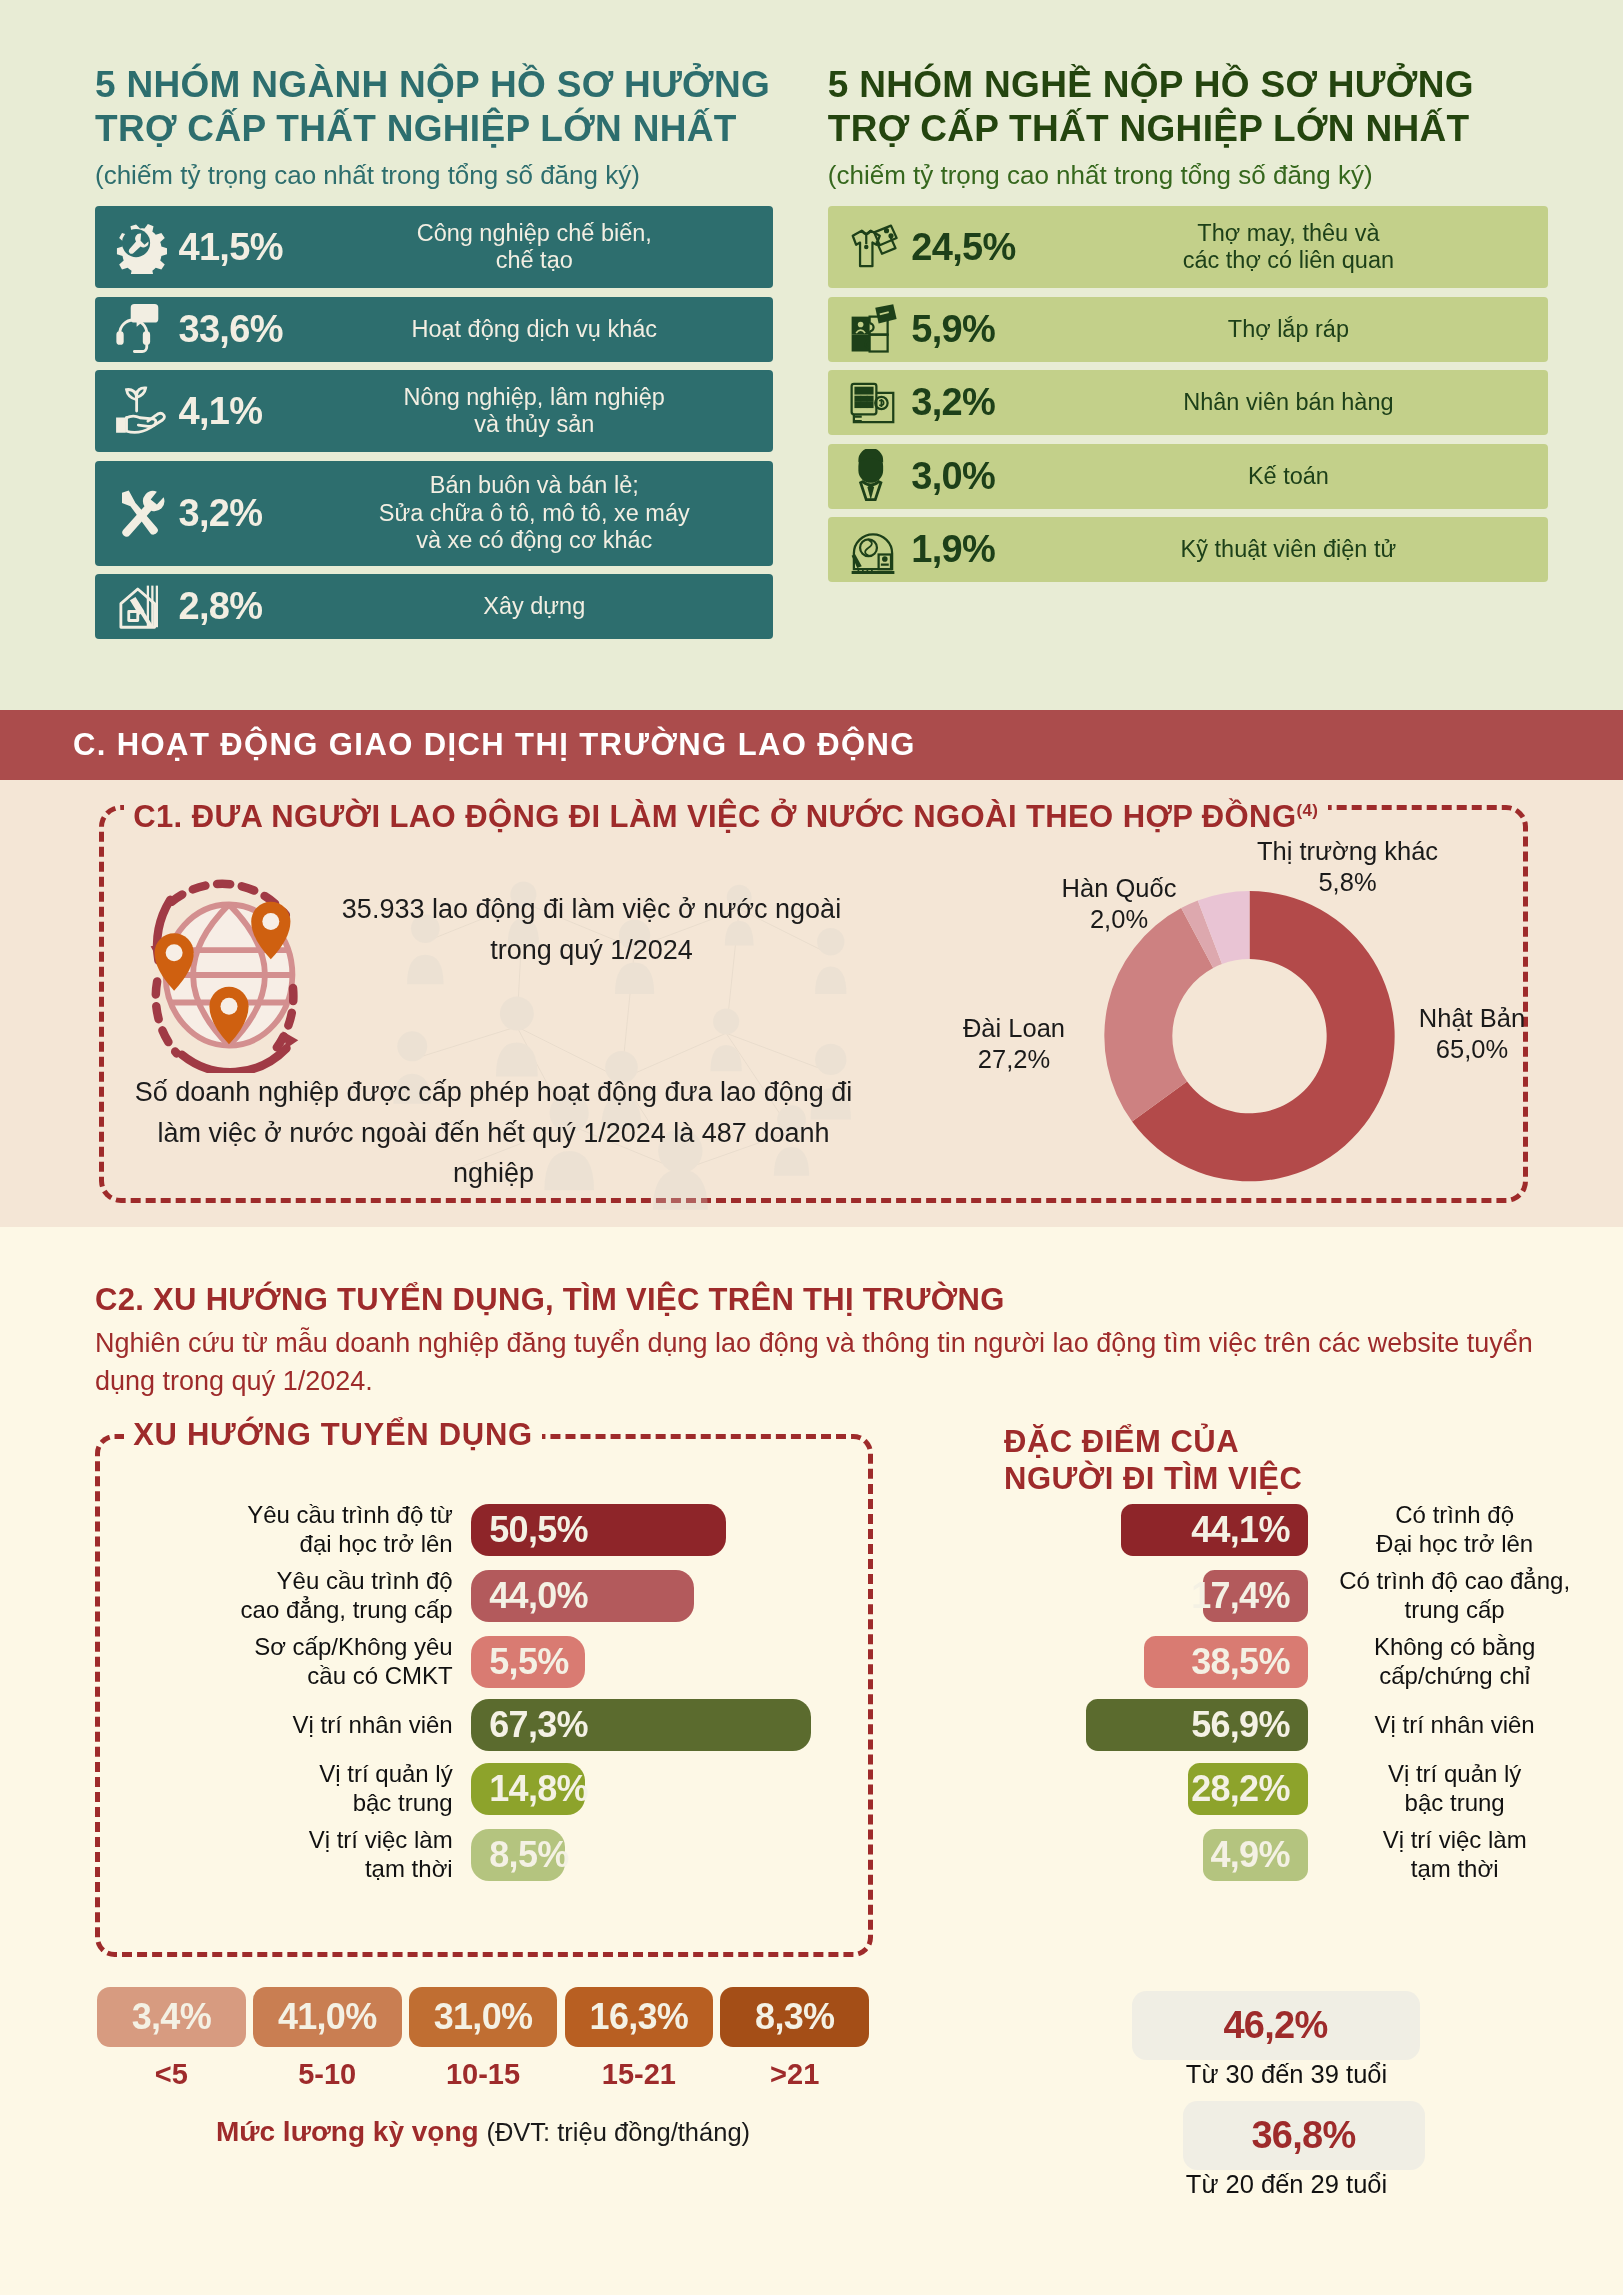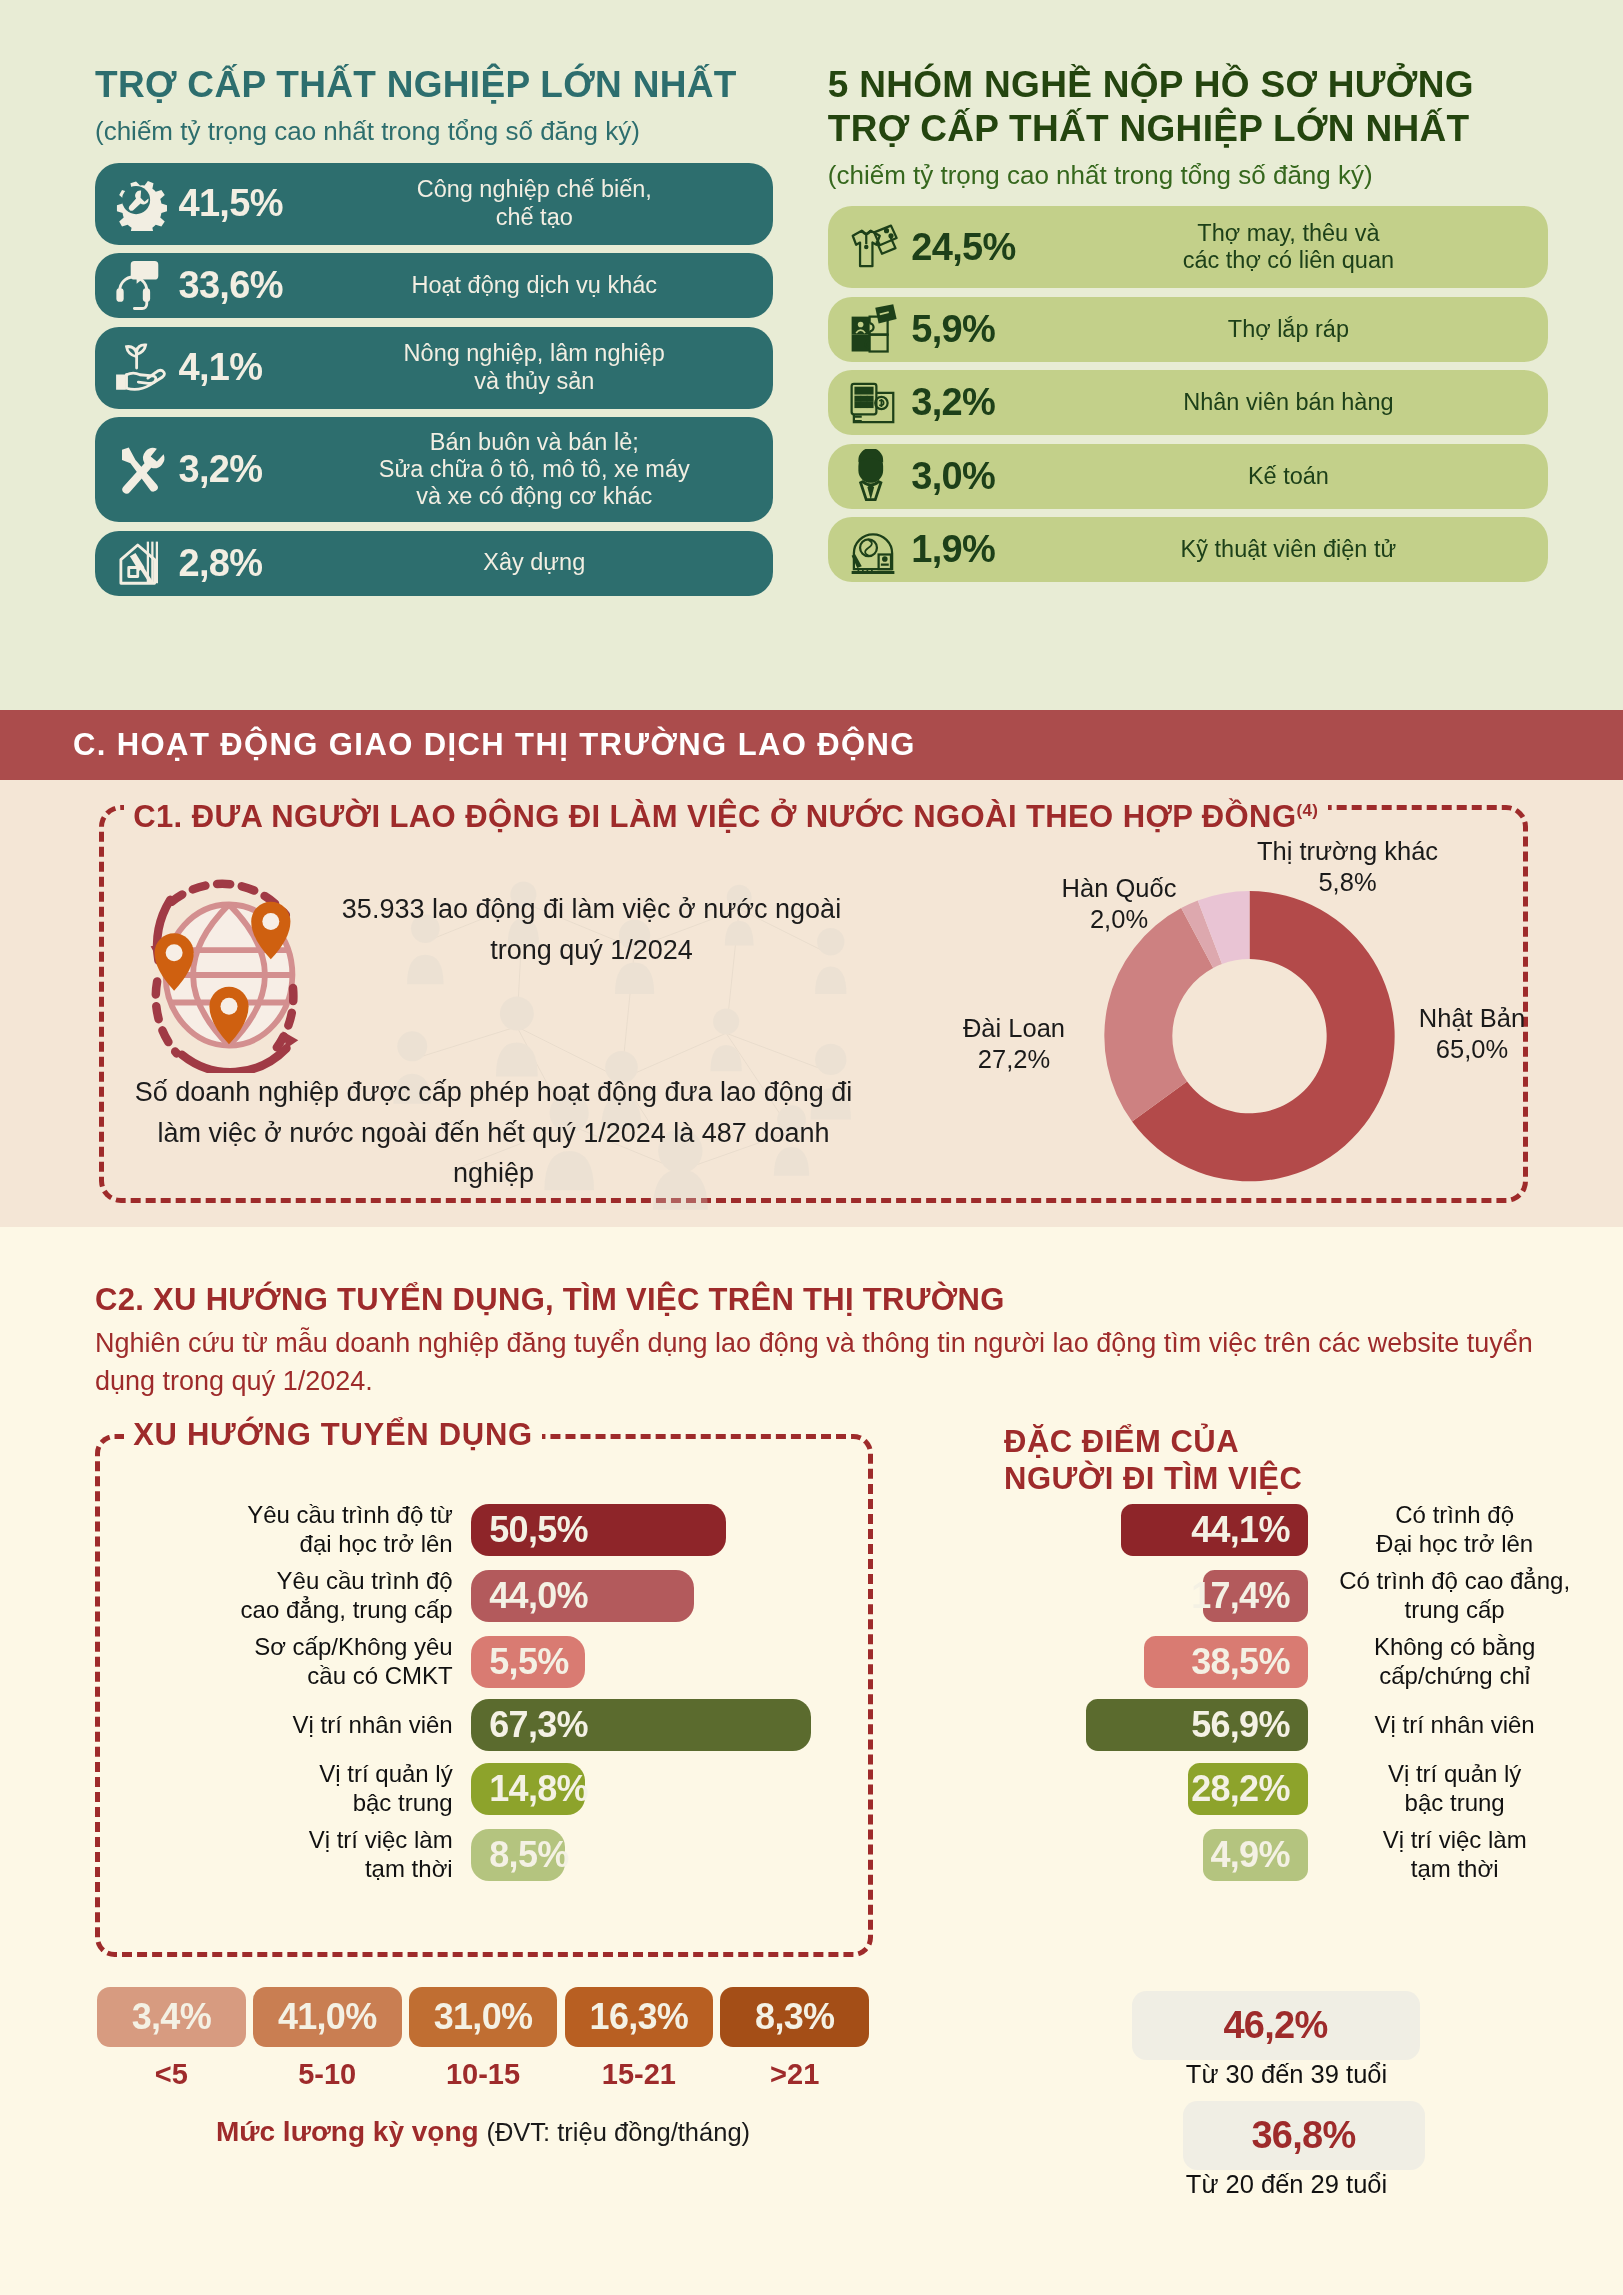--- a/index.html
+++ b/index.html
@@ -27,21 +27,21 @@
   .hdr-green {
     font-size: 37px; font-weight: 800; color:#24450f; line-height:1.18;
     letter-spacing: 0.3px; text-transform: uppercase;
   }
   .sub-teal { font-size: 26px; color:#2d6e6e; margin-top: 9.2px; }
   .sub-green { font-size: 26px; color:#35671d; margin-top: 9.2px; }
 
   .bars { margin-top: 15.7px; display:flex; flex-direction:column; gap:8.5px; }
 
   .bar {
-    border-radius: 24px;
+    border-radius: 4px;
     display:flex; align-items:center;
     padding: 0 6.5px;
     position:relative;
   }
   .bar.teal { background:#2d6e6e; color:#f2eee2; }
   .bar.green { background:#c3d08a; color:#1d4019; }
 
   .bar .ico {
     width: 77px; min-width:77px; height: 63px;
     display:flex; align-items:center; justify-content:center;
@@ -182,20 +182,21 @@
 </style>
 </head>
 <body>
 
 <div class="page">
 
   <div class="top-band">
 
     <div class="col">
       <div class="hdr-teal">
+        <div>5 NHÓM NGÀNH NỘP HỒ SƠ HƯỞNG</div>
         <div>TRỢ CẤP THẤT NGHIỆP LỚN NHẤT</div>
       </div>
       <div class="sub-teal">(chiếm tỷ trọng cao nhất trong tổng số đăng ký)</div>
       <div class="bars" id="industry-bars">
           <div class="bar teal" style="height: 82px;">
             <div class="ico">
               <svg viewBox="0 0 96 96">
                 <g fill="#f2eee2">
                   <path d="M41 8 l7 7 a34 34 0 0 1 8 0 l6 -8 l10 4 l-2 10 a34 34 0 0 1 6 5 l10 -3 l6 9 l-8 7 a34 34 0 0 1 2 8 l10 3 v11 l-10 3 a34 34 0 0 1 -2 8 l8 7 l-6 9 l-10 -3 a34 34 0 0 1 -6 5 l2 10 l-10 4 l-6 -8 a34 34 0 0 1 -8 0 l-7 8 l-10 -4 l2 -10 a34 34 0 0 1 -7 -5 l-10 3 l-5 -9 l8 -7 a34 34 0 0 1 -2 -8 l-10 -3 v-11 l10 -3 a34 34 0 0 1 2 -8 l-8 -7 l5 -9 l10 3 a34 34 0 0 1 7 -5 l-2 -10 z"></path>
        <circle cx="41" cy="41" r="25" fill="#2d6e6e"></circle>

